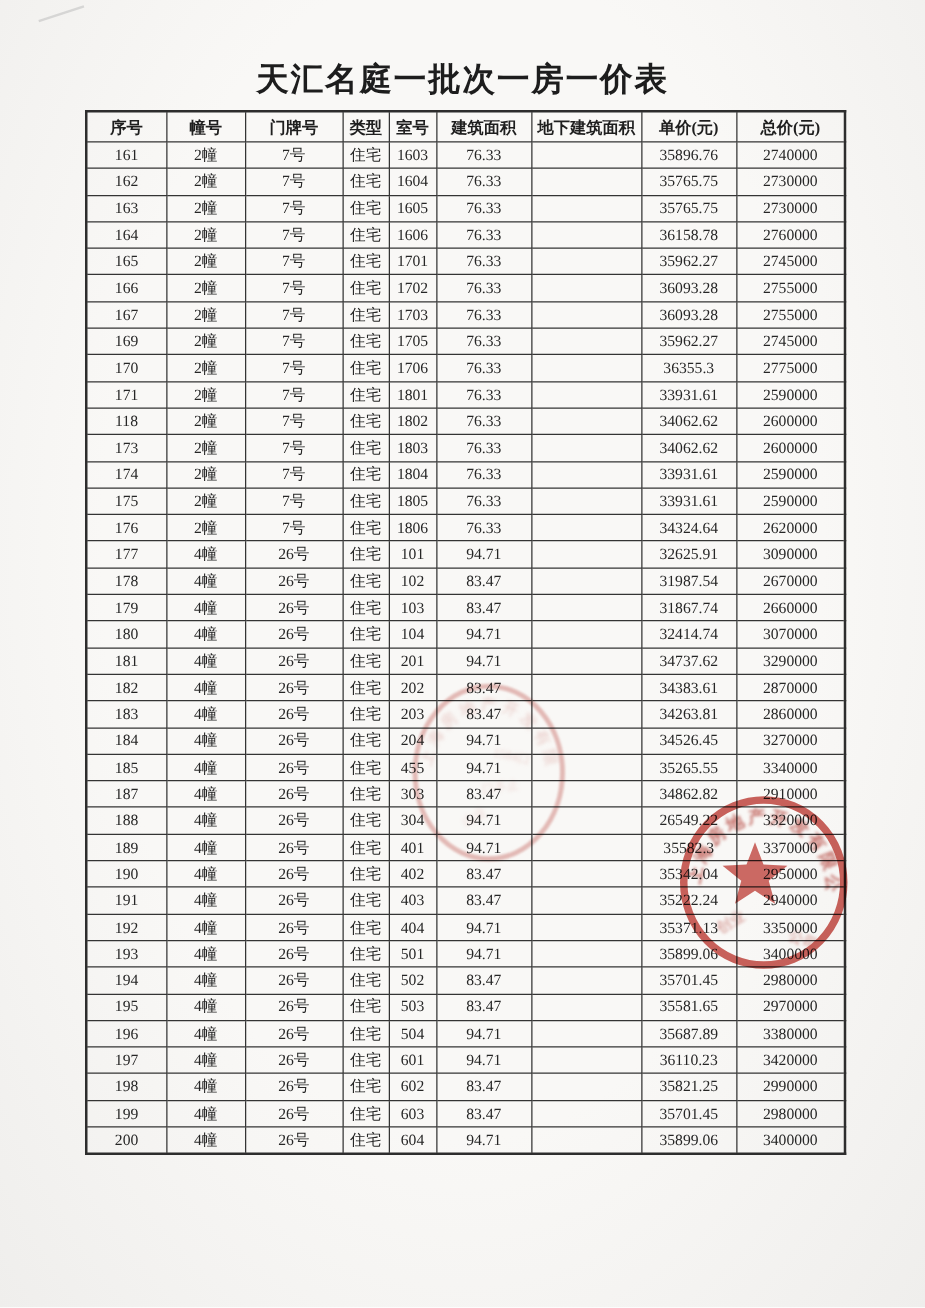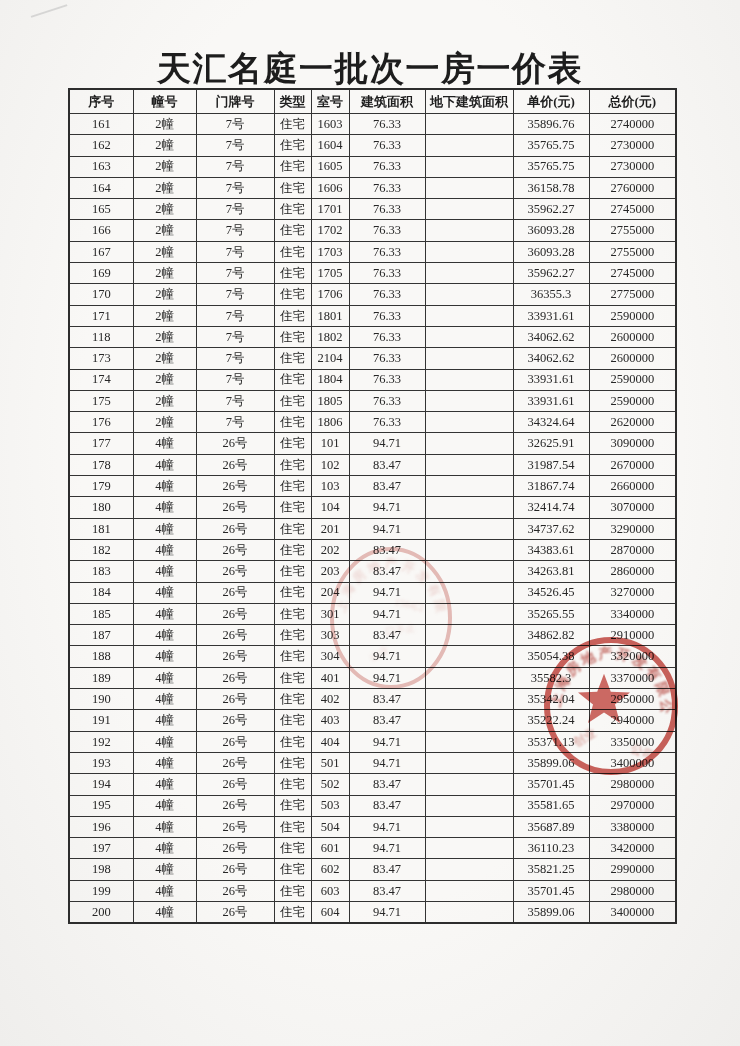--- a/index.html
+++ b/index.html
@@ -3,21 +3,21 @@
 <meta charset="utf-8">
 <style>
   html,body { margin:0; padding:0; }
   .page {
     position:relative; width:740px; height:1046px; overflow:hidden;
     background: radial-gradient(ellipse at 50% 42%, #f9f8f6 55%, #efeeec 100%);
     font-family:"Liberation Serif","DejaVu Serif",serif;
   }
   .doc-title {
     position:absolute; top:46px; left:0; width:740px; text-align:center;
-    font-size:34px; font-weight:bold; letter-spacing:1.5px; color:#1d1d1d;
+    font-size:26px; font-weight:bold; letter-spacing:1.5px; color:#1d1d1d;
   }
   .price-table {
     position:absolute; top:88px; left:68px; width:607px;
     border-collapse:collapse; table-layout:fixed;
     border:2px solid #2d2d2d;
   }
   .price-table th, .price-table td {
     border:1.5px solid #343434; text-align:center; vertical-align:middle;
     padding:0; overflow:hidden; white-space:nowrap;
     font-size:12.5px; color:#262626; line-height:1;
@@ -186,21 +186,21 @@
           <td>76.33</td>
           <td></td>
           <td>34062.62</td>
           <td>2600000</td>
         </tr>
         <tr>
           <td>173</td>
           <td>2幢</td>
           <td>7号</td>
           <td>住宅</td>
-          <td>2104</td>
+          <td>1803</td>
           <td>76.33</td>
           <td></td>
           <td>34062.62</td>
           <td>2600000</td>
         </tr>
         <tr>
           <td>174</td>
           <td>2幢</td>
           <td>7号</td>
           <td>住宅</td>
@@ -318,21 +318,21 @@
           <td>94.71</td>
           <td></td>
           <td>34526.45</td>
           <td>3270000</td>
         </tr>
         <tr>
           <td>185</td>
           <td>4幢</td>
           <td>26号</td>
           <td>住宅</td>
-          <td>301</td>
+          <td>455</td>
           <td>94.71</td>
           <td></td>
           <td>35265.55</td>
           <td>3340000</td>
         </tr>
         <tr>
           <td>187</td>
           <td>4幢</td>
           <td>26号</td>
           <td>住宅</td>
@@ -343,21 +343,21 @@
           <td>2910000</td>
         </tr>
         <tr>
           <td>188</td>
           <td>4幢</td>
           <td>26号</td>
           <td>住宅</td>
           <td>304</td>
           <td>94.71</td>
           <td></td>
-          <td>35054.38</td>
+          <td>26549.22</td>
           <td>3320000</td>
         </tr>
         <tr>
           <td>189</td>
           <td>4幢</td>
           <td>26号</td>
           <td>住宅</td>
           <td>401</td>
           <td>94.71</td>
           <td></td>

